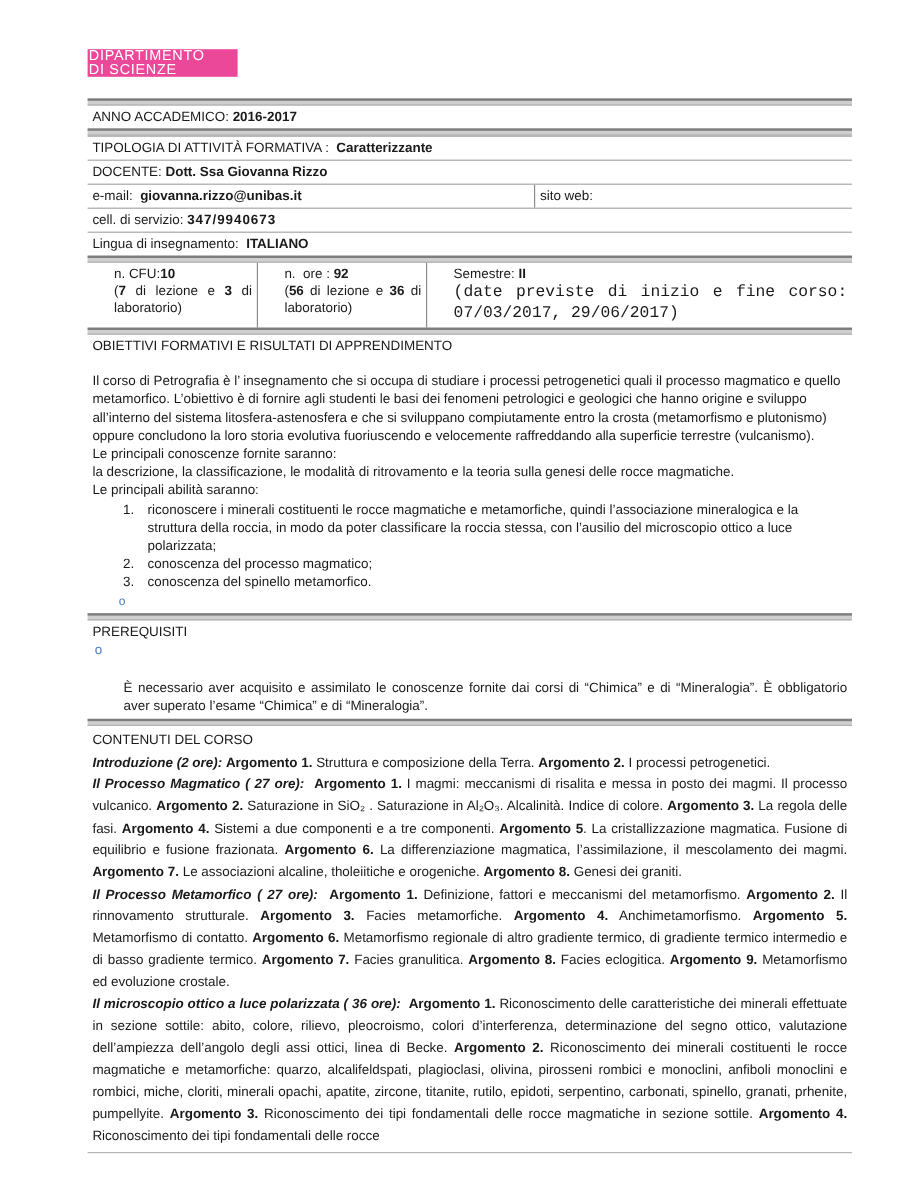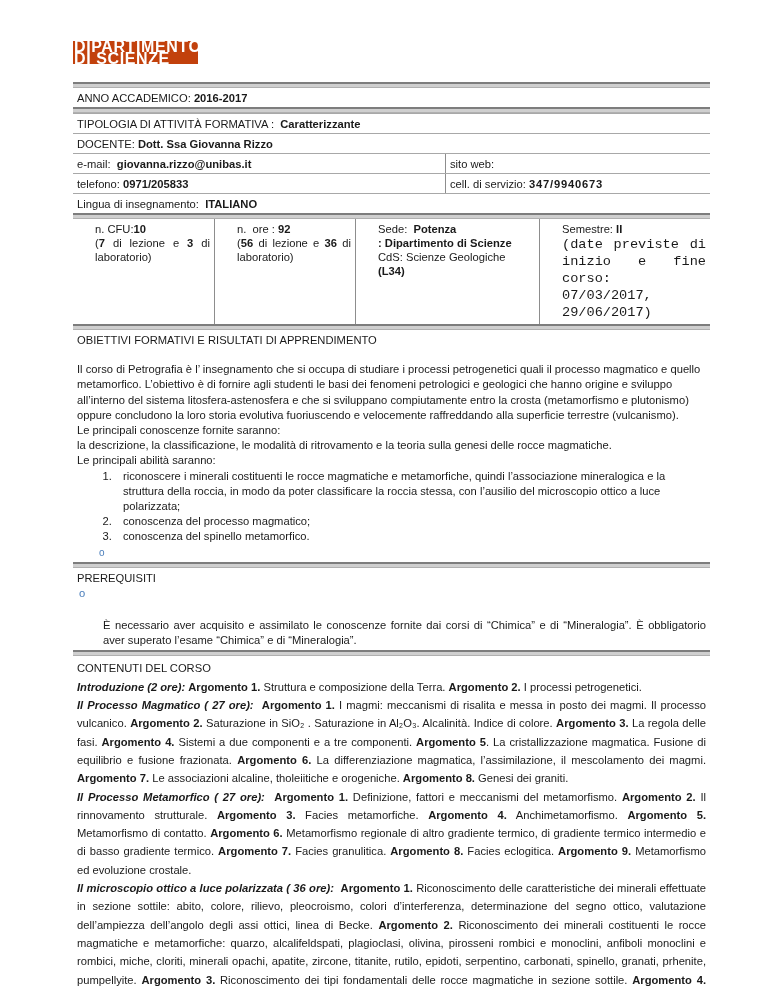--- a/index.html
+++ b/index.html
@@ -1,20 +1,20 @@
 <!DOCTYPE html>
 <html><head>
 <meta charset="utf-8">
 <style>
   html, body { margin: 0; padding: 0; background: #ffffff; }
   body { width: 768px; height: 994px; position: relative; overflow: hidden;
          font-family: "Liberation Sans", sans-serif; color: #1a1a1a; font-size: 11.2px; }
 
   .logo { position: absolute; left: 73px; top: 41px; width: 125px; height: 23px;
-          background: #c2410c; color: #ffffff; font-weight: bold; font-size: 16px;
+          background: #ec4899; color: #ffffff; font-weight: normal; font-size: 12px;
           line-height: 11.5px; letter-spacing: 0.6px; padding-left: 1px; box-sizing: border-box; }
   .logo span { display: block; }
 
   .doc { position: absolute; left: 73px; top: 82px; width: 637px; }
 
   .thick { height: 3px; border-top: 2px solid #7d7d7d; border-bottom: 1px solid #b0b0b0; background: #cfcfcf; }
   .thin { height: 0; border-top: 1px solid #a8a8a8; }
 
   .row { padding: 3px 4px 2px 4px; line-height: 14px; }
   b { font-weight: bold; }
@@ -69,44 +69,38 @@
   <div class="row">
     <span>DOCENTE: </span><b>Dott. Ssa Giovanna Rizzo</b>
   </div>
   <div class="thin"></div>
   <div class="split">
     <div class="l"><span style="white-space:pre">e-mail:  </span><b>giovanna.rizzo@unibas.it</b></div>
     <div class="r"><span>sito web:</span></div>
   </div>
   <div class="thin"></div>
   <div class="split">
-    <div class="l"><span>telefono: </span><b>0971/205833</b></div>
     <div class="r"><span>cell. di servizio: </span><b style="letter-spacing:0.8px">347/9940673</b></div>
   </div>
   <div class="thin"></div>
   <div class="row">
     <span style="white-space:pre">Lingua di insegnamento:  </span><b>ITALIANO</b>
   </div>
   <div class="thick"></div>
 
   <div class="grid4">
     <div class="c1">
       <span>n. CFU:</span><b>10</b><br>
       <span class="just" style="display:block"><span>(</span><b>7</b><span> di lezione e </span><b>3</b><span> di</span></span>
       <span>laboratorio)</span>
     </div>
     <div class="c2">
       <span style="white-space:pre">n.  ore : </span><b>92</b><br>
       <span class="just" style="display:block"><span>(</span><b>56</b><span> di lezione e </span><b>36</b><span> di</span></span>
       <span>laboratorio)</span>
-    </div>
-    <div class="c3">
-      <span style="white-space:pre">Sede:  </span><b>Potenza</b><br>
-      <b>: Dipartimento di Scienze</b><br>
-      <span>CdS: Scienze Geologiche </span><b>(L34)</b>
     </div>
     <div class="c4">
       <span>Semestre: </span><b>II</b><br>
       <div class="date-note" style="text-align:justify">(date previste di inizio e fine corso: 07/03/2017, 29/06/2017)</div>
     </div>
   </div>
   <div class="thick"></div>
 
   <div class="sect">
     <p>OBIETTIVI FORMATIVI E RISULTATI DI APPRENDIMENTO</p>

